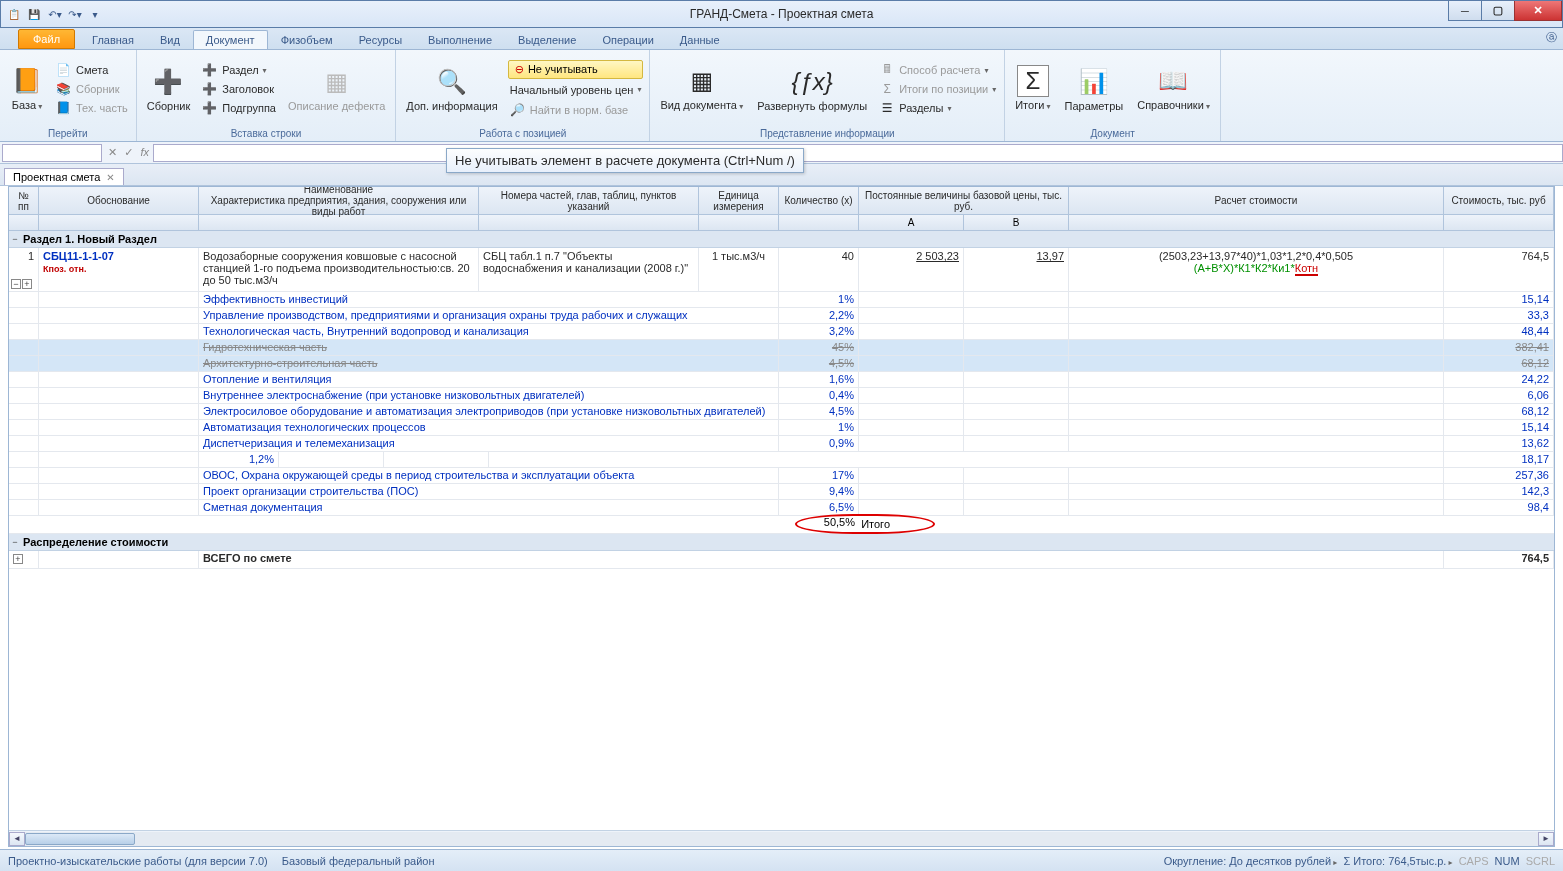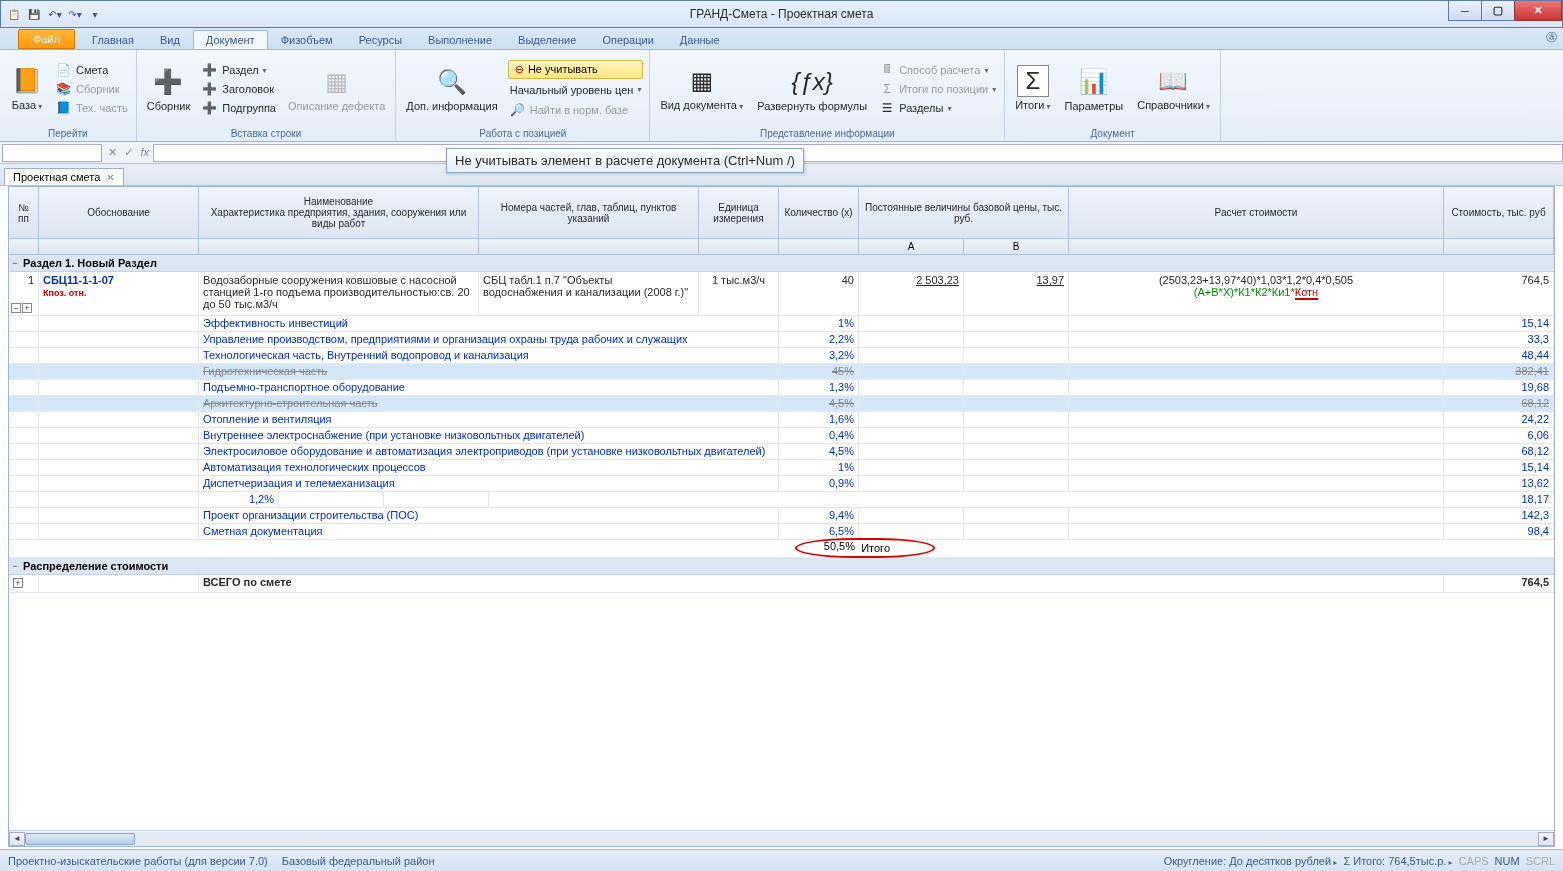--- a/index.html
+++ b/index.html
@@ -258,21 +258,21 @@
 <div class="tooltip">Не учитывать элемент в расчете документа (Ctrl+Num /)</div>
 
 <div class="doctabs">
   <div class="doctab">
       <span>Проектная смета</span>
       <span class="doctab-x">✕</span>
     </div>
 </div>
 
 <div class="gridwrap">
-  <div class="grid-h" style="height:52px">
+  <div class="grid-h" style="height:28px">
     <div class="gcell-h c-pp">№ пп</div>
     <div class="gcell-h c-obos">Обоснование</div>
     <div class="gcell-h c-naim" style="white-space:pre-line">Наименование
 Характеристика предприятия, здания, сооружения или виды работ</div>
     <div class="gcell-h c-nom">Номера частей, глав, таблиц, пунктов указаний</div>
     <div class="gcell-h c-ed">Единица измерения</div>
     <div class="gcell-h c-kol">Количество (x)</div>
     <div class="gcell-h c-post">Постоянные величины базовой цены, тыс. руб.</div>
     <div class="gcell-h c-rasch">Расчет стоимости</div>
     <div class="gcell-h c-st">Стоимость, тыс. руб</div>
@@ -348,30 +348,20 @@
       <div class="drow sel">
         <div class="dc c-pp"></div>
         <div class="dc c-obos"></div>
         <div class="dc link strike" style="width:580px">Гидротехническая часть</div>
         <div class="dc c-kol r link strike">45%</div>
         <div class="dc c-a"></div>
         <div class="dc c-b"></div>
         <div class="dc c-rasch"></div>
         <div class="dc c-st r link strike">382,41</div>
       </div>
-      <div class="drow">
-        <div class="dc c-pp"></div>
-        <div class="dc c-obos"></div>
-        <div class="dc link" style="width:580px">Подъемно-транспортное оборудование</div>
-        <div class="dc c-kol r link">1,3%</div>
-        <div class="dc c-a"></div>
-        <div class="dc c-b"></div>
-        <div class="dc c-rasch"></div>
-        <div class="dc c-st r link">19,68</div>
-      </div>
       <div class="drow sel">
         <div class="dc c-pp"></div>
         <div class="dc c-obos"></div>
         <div class="dc link strike" style="width:580px">Архитектурно-строительная часть</div>
         <div class="dc c-kol r link strike">4,5%</div>
         <div class="dc c-a"></div>
         <div class="dc c-b"></div>
         <div class="dc c-rasch"></div>
         <div class="dc c-st r link strike">68,12</div>
       </div>
@@ -426,20 +416,30 @@
         <div class="dc c-st r link">13,62</div>
       </div>
       <div class="drow">
         <div class="dc c-pp"></div>
         <div class="dc c-obos"></div>
         <div class="dc c-kol r link">1,2%</div>
         <div class="dc c-a"></div>
         <div class="dc c-b"></div>
         <div class="dc c-rasch"></div>
         <div class="dc c-st r link">18,17</div>
+      </div>
+      <div class="drow">
+        <div class="dc c-pp"></div>
+        <div class="dc c-obos"></div>
+        <div class="dc link" style="width:580px">ОВОС, Охрана окружающей среды в период строительства и эксплуатации объекта</div>
+        <div class="dc c-kol r link">17%</div>
+        <div class="dc c-a"></div>
+        <div class="dc c-b"></div>
+        <div class="dc c-rasch"></div>
+        <div class="dc c-st r link">257,36</div>
       </div>
       <div class="drow">
         <div class="dc c-pp"></div>
         <div class="dc c-obos"></div>
         <div class="dc link" style="width:580px">Проект организации строительства (ПОС)</div>
         <div class="dc c-kol r link">9,4%</div>
         <div class="dc c-a"></div>
         <div class="dc c-b"></div>
         <div class="dc c-rasch"></div>
         <div class="dc c-st r link">142,3</div>

